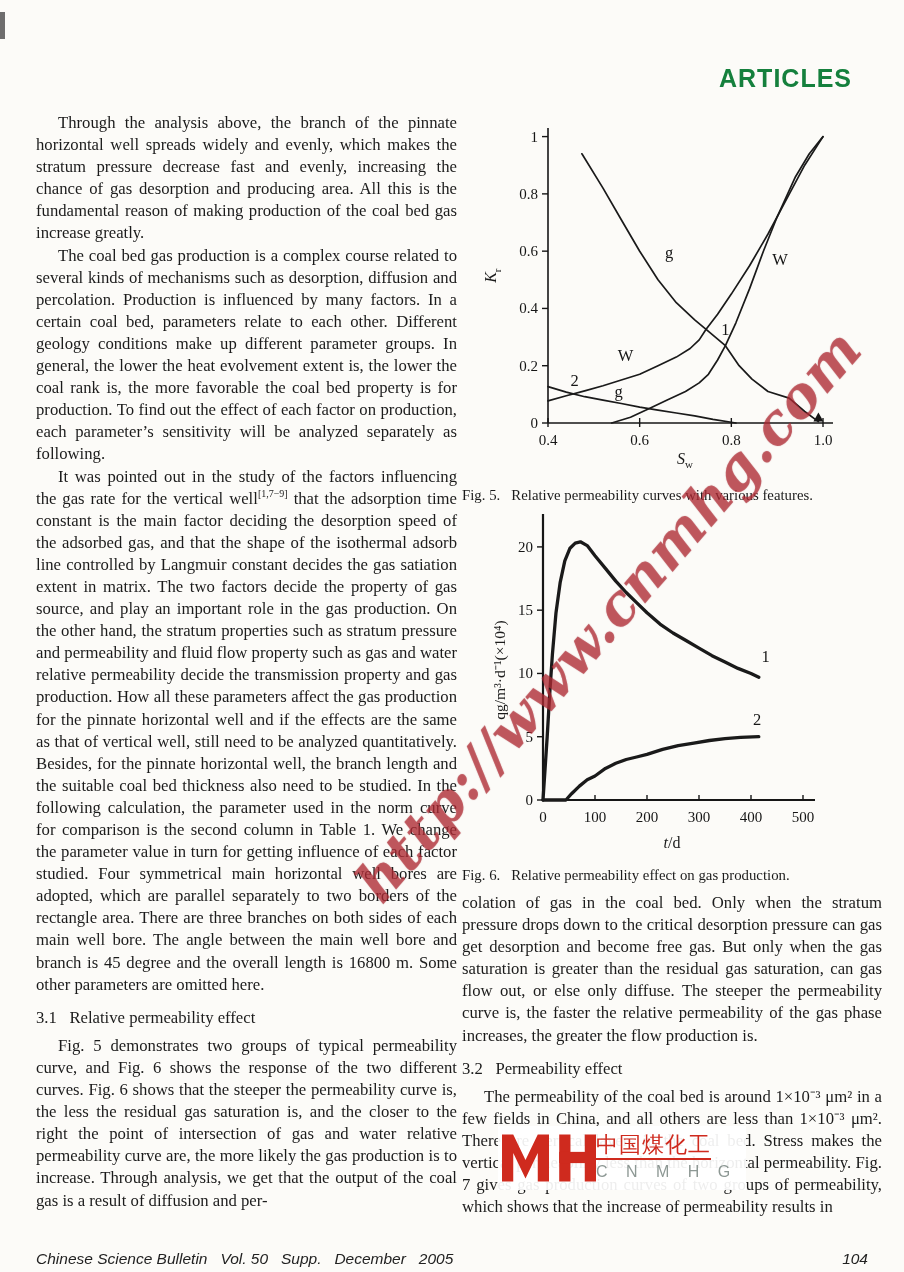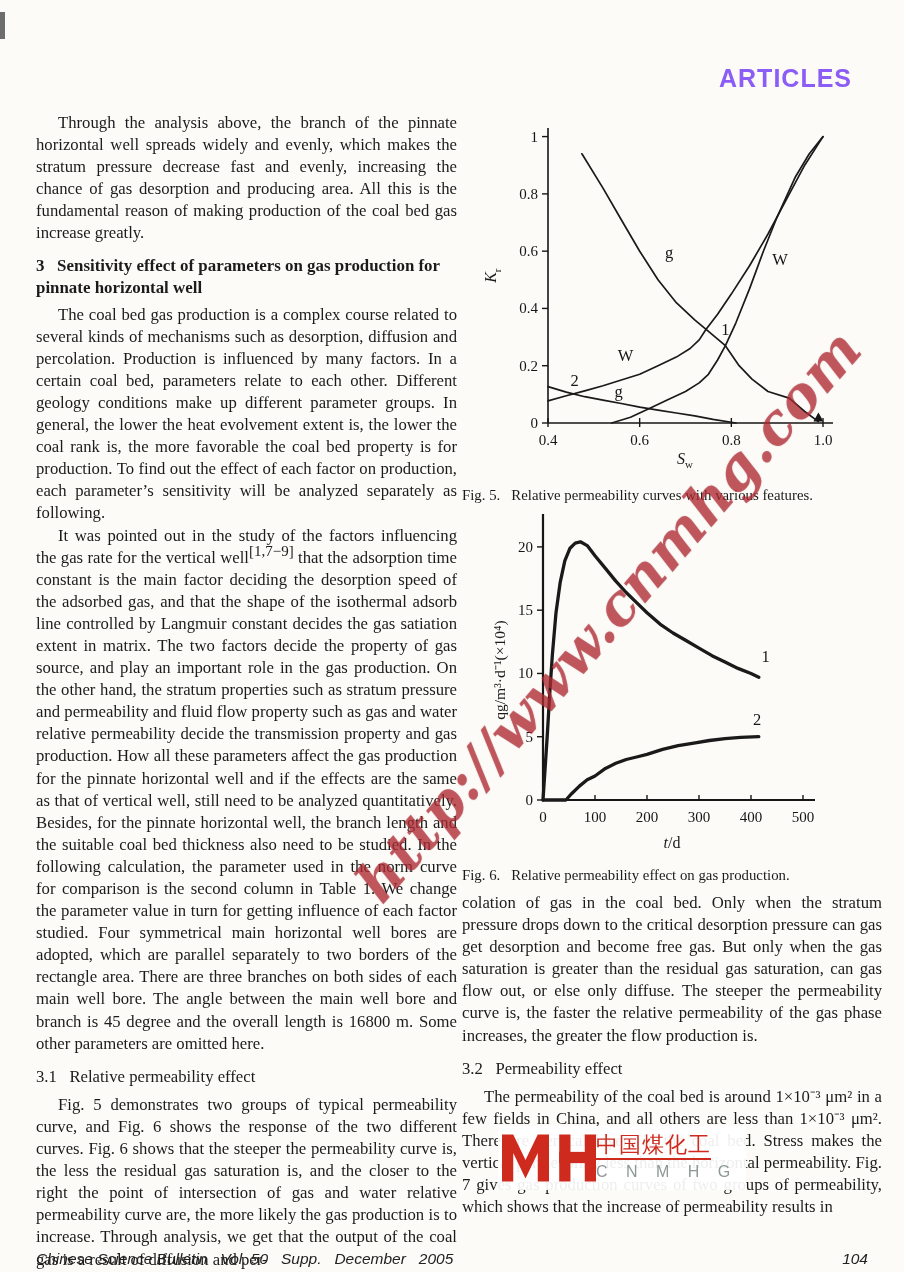--- a/index.html
+++ b/index.html
@@ -1,28 +1,28 @@
 <!DOCTYPE html>
 <html><head>
 <meta charset="utf-8">
 <style>
   html,body{margin:0;padding:0;background:#e8e8e8;}
   #page{position:relative;width:904px;height:1272px;background:#fcfbf8;overflow:hidden;
         font-family:"Liberation Serif",serif;color:#1b1b1b;}
   .scanmark{position:absolute;left:0;top:12px;width:5px;height:27px;background:#4a4a4a;opacity:.8;}
   .header-articles{position:absolute;top:64px;left:0;width:852px;text-align:right;
-        font-family:"Liberation Sans",sans-serif;font-weight:bold;font-size:25px;letter-spacing:1px;color:#8b5cf6;}
+        font-family:"Liberation Sans",sans-serif;font-weight:bold;font-size:25px;letter-spacing:1px;color:#15803d;}
   .col{position:absolute;width:421px;font-size:16.7px;line-height:22.1px;text-align:justify;}
   #leftcol{left:36px;top:112px;}
   #rightcol{left:462px;top:110px;width:420px;}
   p.para{margin:0;text-indent:22px;}
   p.cont{margin:0;text-indent:0;}
   h2.sec{font-size:16.9px;line-height:22.5px;margin:10px 0 4px;font-weight:bold;text-align:left;}
   h3.subsec{font-size:16.7px;line-height:22.1px;margin:11px 0 6px;font-weight:normal;text-align:left;font-family:Liberation Serif, serif;}
-  .sup{vertical-align:super;font-size:15px;line-height:0;}
+  .sup{vertical-align:super;font-size:10px;line-height:0;}
   .figwrap{position:relative;}
   #fig5wrap{height:372px;}
   #fig6wrap{height:352px;}
   .figwrap svg{position:absolute;left:0;top:0;}
   svg text{font-family:"Liberation Serif",serif;fill:#161616;}
   .caption{font-size:14.8px;line-height:18px;text-align:left;margin:4px 0 6px;text-indent:0;}
   .axlab{position:absolute;font-size:16px;white-space:nowrap;}
   .rot{transform:rotate(-90deg);text-align:center;}
   .ylab5{left:-58px;top:152px;width:180px;}
   .xlab5{left:193px;top:338px;width:60px;text-align:center;}
@@ -49,21 +49,20 @@
 <body>
 
 <div id="page">
 
   <div class="scanmark"></div>
 
   <div class="header-articles">ARTICLES</div>
 
   <div id="leftcol" class="col">
     <p class="para">Through the analysis above, the branch of the pinnate horizontal well spreads widely and evenly, which makes the stratum pressure decrease fast and evenly, increasing the chance of gas desorption and producing area. All this is the fundamental reason of making production of the coal bed gas increase greatly.</p>
-    <h2 class="sec">3&nbsp;&nbsp; Sensitivity effect of parameters on gas production for pinnate horizontal well</h2>
     <p class="para">The coal bed gas production is a complex course related to several kinds of mechanisms such as desorption, diffusion and percolation. Production is influenced by many factors. In a certain coal bed, parameters relate to each other. Different geology conditions make up different parameter groups. In general, the lower the heat evolvement extent is, the lower the coal rank is, the more favorable the coal bed property is for production. To find out the effect of each factor on production, each parameter’s sensitivity will be analyzed separately as following.</p>
     <p class="para">
       <span>It was pointed out in the study of the factors influencing the gas rate for the vertical well</span><span class="sup">[1,7−9]</span><span> that the adsorption time constant is the main factor deciding the desorption speed of the adsorbed gas, and that the shape of the isothermal adsorb line controlled by Langmuir constant decides the gas satiation extent in matrix. The two factors decide the property of gas source, and play an important role in the gas production. On the other hand, the stratum properties such as stratum pressure and permeability and fluid flow property such as gas and water relative permeability decide the transmission property and gas production. How all these parameters affect the gas production for the pinnate horizontal well and if the effects are the same as that of vertical well, still need to be analyzed quantitatively. Besides, for the pinnate horizontal well, the branch length and the suitable coal bed thickness also need to be studied. In the following calculation, the parameter used in the norm curve for comparison is the second column in Table 1. We change the parameter value in turn for getting influence of each factor studied. Four symmetrical main horizontal well bores are adopted, which are parallel separately to two borders of the rectangle area. There are three branches on both sides of each main well bore. The angle between the main well bore and branch is 45 degree and the overall length is 16800 m. Some other parameters are omitted here.</span>
     </p>
     <h3 class="subsec">3.1&nbsp;&nbsp; Relative permeability effect</h3>
     <p class="para">Fig. 5 demonstrates two groups of typical permeability curve, and Fig. 6 shows the response of the two different curves. Fig. 6 shows that the steeper the permeability curve is, the less the residual gas saturation is, and the closer to the right the point of intersection of gas and water relative permeability curve are, the more likely the gas production is to increase. Through analysis, we get that the output of the coal gas is a result of diffusion and per-</p>
   </div>
 
   <div id="rightcol" class="col">
 

